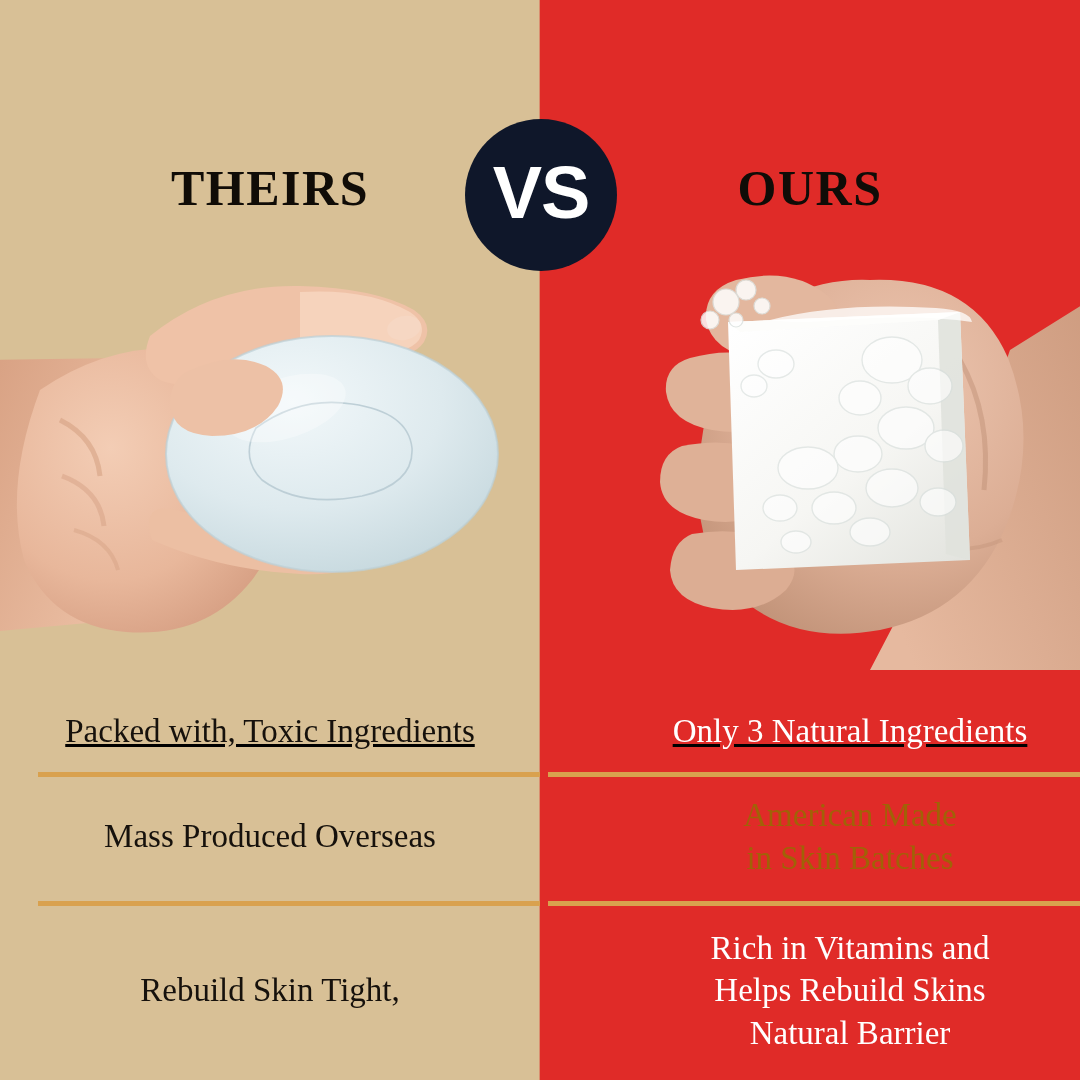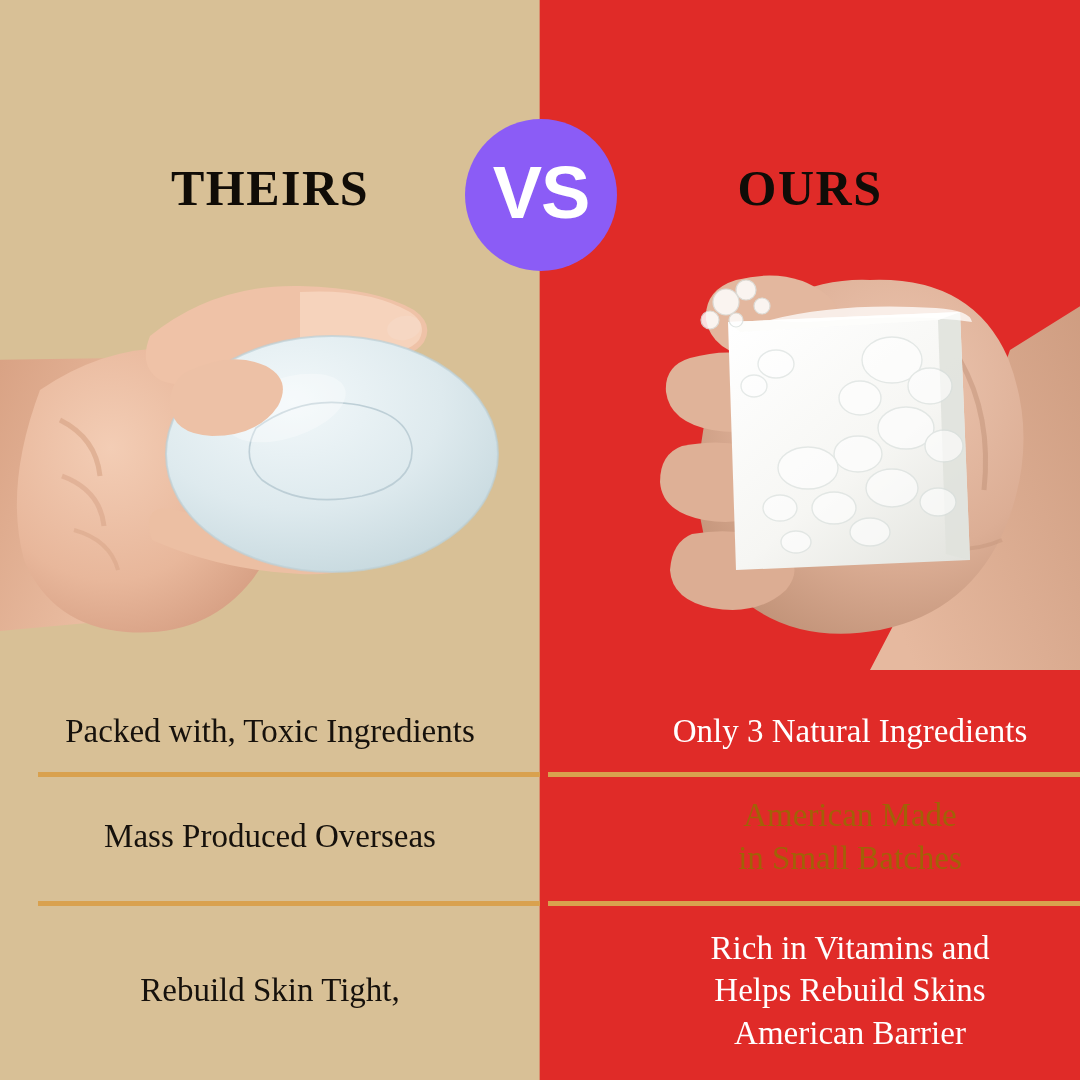--- a/index.html
+++ b/index.html
@@ -86,21 +86,21 @@
   .row {
     position: relative;
     width: 100%;
     box-sizing: border-box;
     display: flex;
     align-items: center;
     justify-content: center;
     text-align: center;
     padding: 0 26px;
   }
-  .row-1 { height: 82px; }
+  .row-1 { height: 82px; text-decoration: underline; }
   .row-2 { height: 129px; }
   .row-3 { height: 179px; }
 
   .row-text {
     font-family: "Liberation Serif", serif;
     font-size: 33px;
     line-height: 1.28;
     font-weight: normal;
   }
   #left-rows  .row-text { color: #16110C; }
@@ -252,21 +252,21 @@
         <circle cx="196" cy="80" r="7"></circle>
       </g>
 
       <path d="M 230 80 Q 300 62 396 68 Q 430 70 432 82 Q 380 74 300 80 Q 256 84 230 80 Z" fill="#FFFFFF" opacity="0.75"></path>
     </svg>
   </div>
 
   <div class="heading" id="heading-ours" style="color: rgb(16, 12, 7);">OURS</div>
   <div class="heading" id="heading-theirs" style="color: rgb(16, 12, 7);">THEIRS</div>
 
-  <div id="vs-badge" style="background: #8b5cf6;">
+  <div id="vs-badge" style="background: #0f172a;">
     <span id="vs-badge-label">VS</span>
   </div>
 
   <div class="rows-col" id="left-rows">
     <div class="row row-1">
       <div class="row-text" id="left-row-1" style="color: rgb(22, 17, 12);"><span>Packed with, Toxic Ingredients</span></div>
     </div>
     <div class="rule" id="rule-1-left" style="background: rgb(217, 161, 78);"></div>
     <div class="row row-2">
       <div class="row-text" id="left-row-2" style="color: rgb(22, 17, 12);"><span>Mass Produced Overseas</span></div>
@@ -276,21 +276,21 @@
       <div class="row-text" id="left-row-3" style="color: rgb(22, 17, 12);"><span>Rebuild Skin Tight,</span><br></div>
     </div>
   </div>
 
   <div class="rows-col" id="right-rows">
     <div class="row row-1">
       <div class="row-text" id="right-row-1" style="color: rgb(255, 255, 255);"><span>Only 3 Natural Ingredients</span></div>
     </div>
     <div class="rule" id="rule-1-right" style="background: rgb(217, 161, 78);"></div>
     <div class="row row-2">
-      <div class="row-text" id="right-row-2" style="color: #a16207;"><span>American Made</span><br><span>in Small Batches</span></div>
+      <div class="row-text" id="right-row-2" style="color: #a16207;"><span>American Made</span><br><span>in Skin Batches</span></div>
     </div>
     <div class="rule" id="rule-2-right" style="background: rgb(217, 161, 78);"></div>
     <div class="row row-3">
-      <div class="row-text" id="right-row-3" style="color: rgb(255, 255, 255);"><span>Rich in Vitamins and</span><br><span>Helps Rebuild Skins</span><br><span>American Barrier</span></div>
+      <div class="row-text" id="right-row-3" style="color: rgb(255, 255, 255);"><span>Rich in Vitamins and</span><br><span>Helps Rebuild Skins</span><br><span>Natural Barrier</span></div>
     </div>
   </div>
 
 </div>
 
 </body></html>

